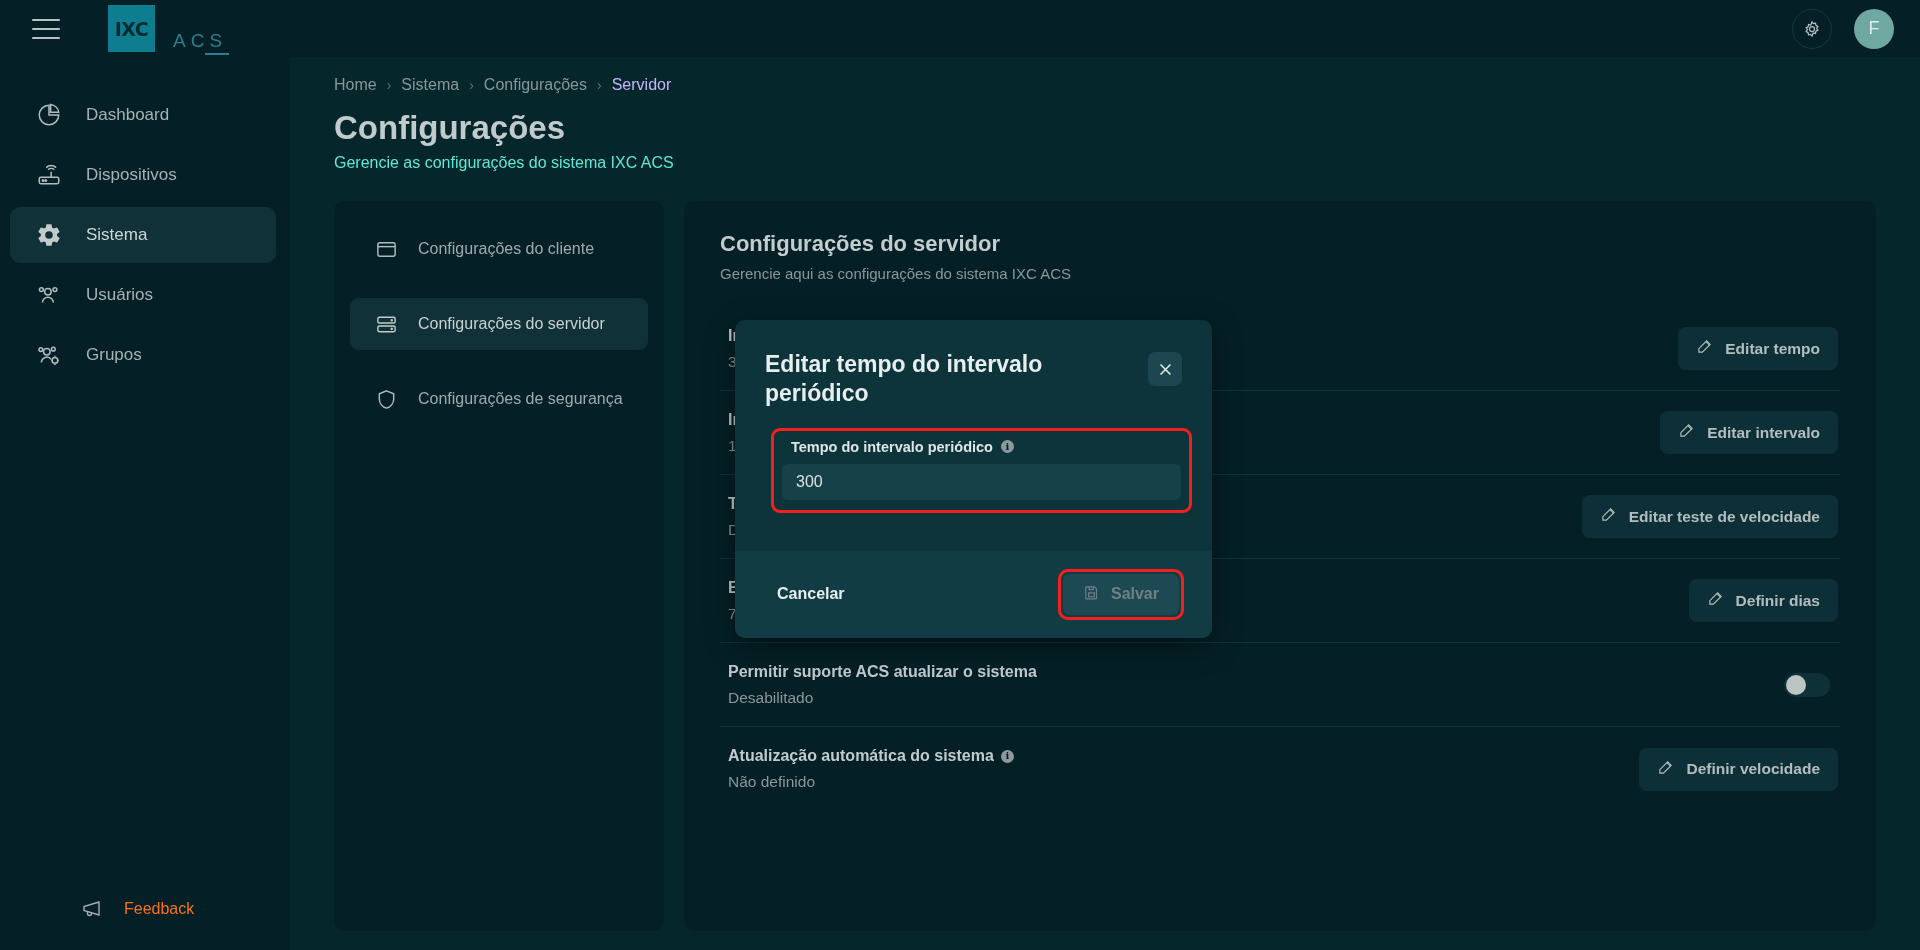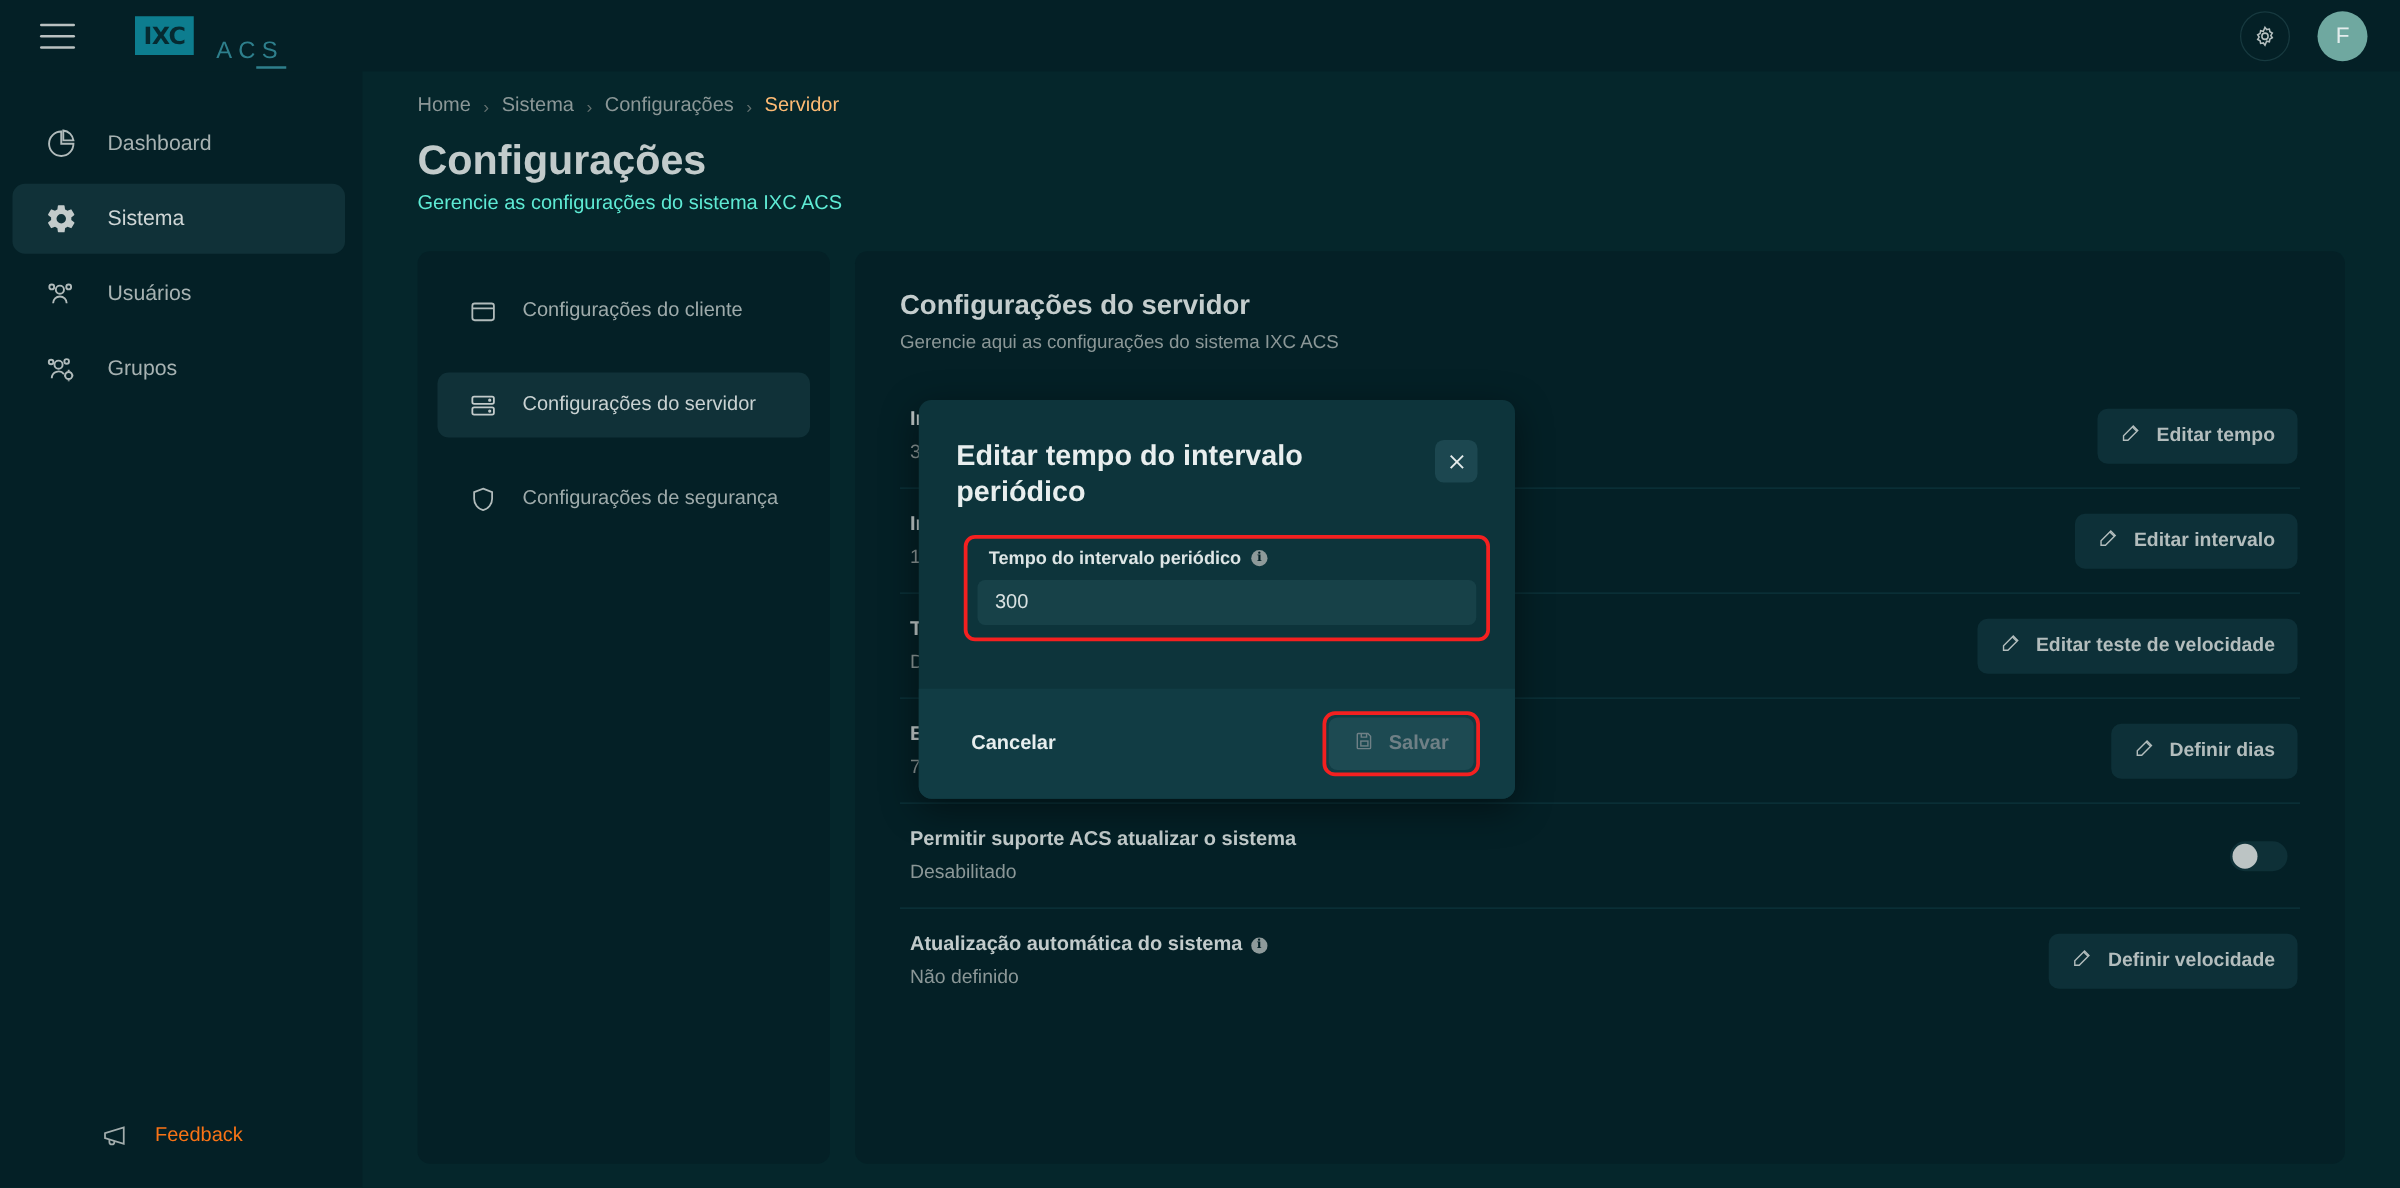--- a/index.html
+++ b/index.html
@@ -20,21 +20,21 @@
   }
   .hamburger {
     width: 28px; height: 20px; margin-left: 32px;
     display: flex; flex-direction: column; justify-content: space-between;
     cursor: pointer;
   }
   .hamburger span { display: block; height: 2px; background: #b9c1c1; border-radius: 1px; }
 
   .brand { display: flex; align-items: center; margin-left: 48px; }
   .logo-sq {
-    width: 47px; height: 31px; background: #0d7d8f;
+    width: 47px; height: 47px; background: #0d7d8f;
     display: flex; align-items: center; justify-content: center;
     font-weight: bold; font-size: 19px; color: #062a31; letter-spacing: -0.5px;
     font-family: "DejaVu Sans", sans-serif;
   }
   .brand-text {
     margin-left: 18px; color: #2e7f8c; font-size: 19px; letter-spacing: 5px;
     position: relative; font-family: "Liberation Sans", sans-serif; margin-top: 24px;
   }
   .brand-text::after {
     content: ""; position: absolute; left: 32px; bottom: -3px; width: 24px; height: 2px;
@@ -83,21 +83,21 @@
   
   .main {
     position: absolute; top: 57px; left: 290px; width: 1630px; height: 893px;
     background: #05262b; padding: 0 44px;
   }
   .breadcrumb {
     display: flex; align-items: center; gap: 10px;
     padding-top: 19px; color: #8b9797; font-size: 16px;
   }
   .breadcrumb .crumb { cursor: pointer; }
-  .breadcrumb .crumb.last { color: #fdba74; }
+  .breadcrumb .crumb.last { color: #c4b5fd; }
   .breadcrumb .sep { color: #63706f; font-size: 14px; }
 
   .page-title { margin-top: 15px; font-size: 33px; color: #c2cbcb; font-weight: bold; }
   .page-sub { margin-top: 7px; font-size: 16px; color: #5eead4; }
 
   .panels { display: flex; margin-top: 29px; gap: 20px; }
 
   .subnav {
     width: 330px; height: 730px; background: #042026; border-radius: 10px;
     padding: 22px 16px;
@@ -236,20 +236,33 @@
     <div class="nav-item">
       <span class="nav-ico">
         <svg width="26" height="26" viewBox="0 0 24 24" fill="none" stroke="#b1bbbb" stroke-width="1.4">
           <path d="M12 3a9 9 0 1 0 9 9h-9z"></path>
             <path d="M13.5 2.2A8.5 8.5 0 0 1 21 9.5h-7.5z"></path>
         </svg>
       </span>
       <span>Dashboard</span>
     </div>
 
+    <div class="nav-item">
+      <span class="nav-ico">
+        <svg width="26" height="26" viewBox="0 0 24 24" fill="none" stroke="#b1bbbb" stroke-width="1.4">
+          <rect x="3" y="14" width="18" height="6" rx="1.5"></rect>
+          <circle cx="6.5" cy="17" r=".7" fill="#b1bbbb"></circle>
+            <circle cx="9" cy="17" r=".7" fill="#b1bbbb"></circle>
+          <path d="M14 14V9"></path>
+            <path d="M11.2 7.2a4 4 0 0 1 5.6 0"></path>
+            <path d="M9.4 5.2a6.6 6.6 0 0 1 9.2 0"></path>
+        </svg>
+      </span>
+      <span>Dispositivos</span>
+    </div>
 
     <div class="nav-item active">
       <span class="nav-ico">
         <svg width="26" height="26" viewBox="0 0 24 24" fill="#c3cbcb">
           <path d="M19.4 13c.04-.3.06-.64.06-1s-.02-.7-.07-1l2.1-1.6a.5.5 0 0 0 .12-.64l-2-3.46a.5.5 0 0 0-.6-.22l-2.5 1a7.3 7.3 0 0 0-1.7-1l-.38-2.65A.5.5 0 0 0 14 2h-4a.5.5 0 0 0-.5.42L9.12 5.1c-.6.25-1.17.58-1.7.98l-2.5-1a.5.5 0 0 0-.6.22l-2 3.46c-.12.22-.07.49.12.64L4.54 11a8 8 0 0 0 0 2l-2.1 1.6a.5.5 0 0 0-.12.64l2 3.46c.13.22.4.3.6.22l2.5-1c.52.4 1.1.73 1.7.98l.38 2.68c.4.24.25.42.5.42h4a.5.5 0 0 0 .5-.42l.38-2.68c.6-.25 1.17-.58 1.7-.98l2.5 1c.22.08.47 0 .6-.22l2-3.46a.5.5 0 0 0-.12-.64zM12 15.5A3.5 3.5 0 1 1 15.5 12 3.5 3.5 0 0 1 12 15.5z"></path>
         </svg>
       </span>
       <span>Sistema</span>
     </div>
 

